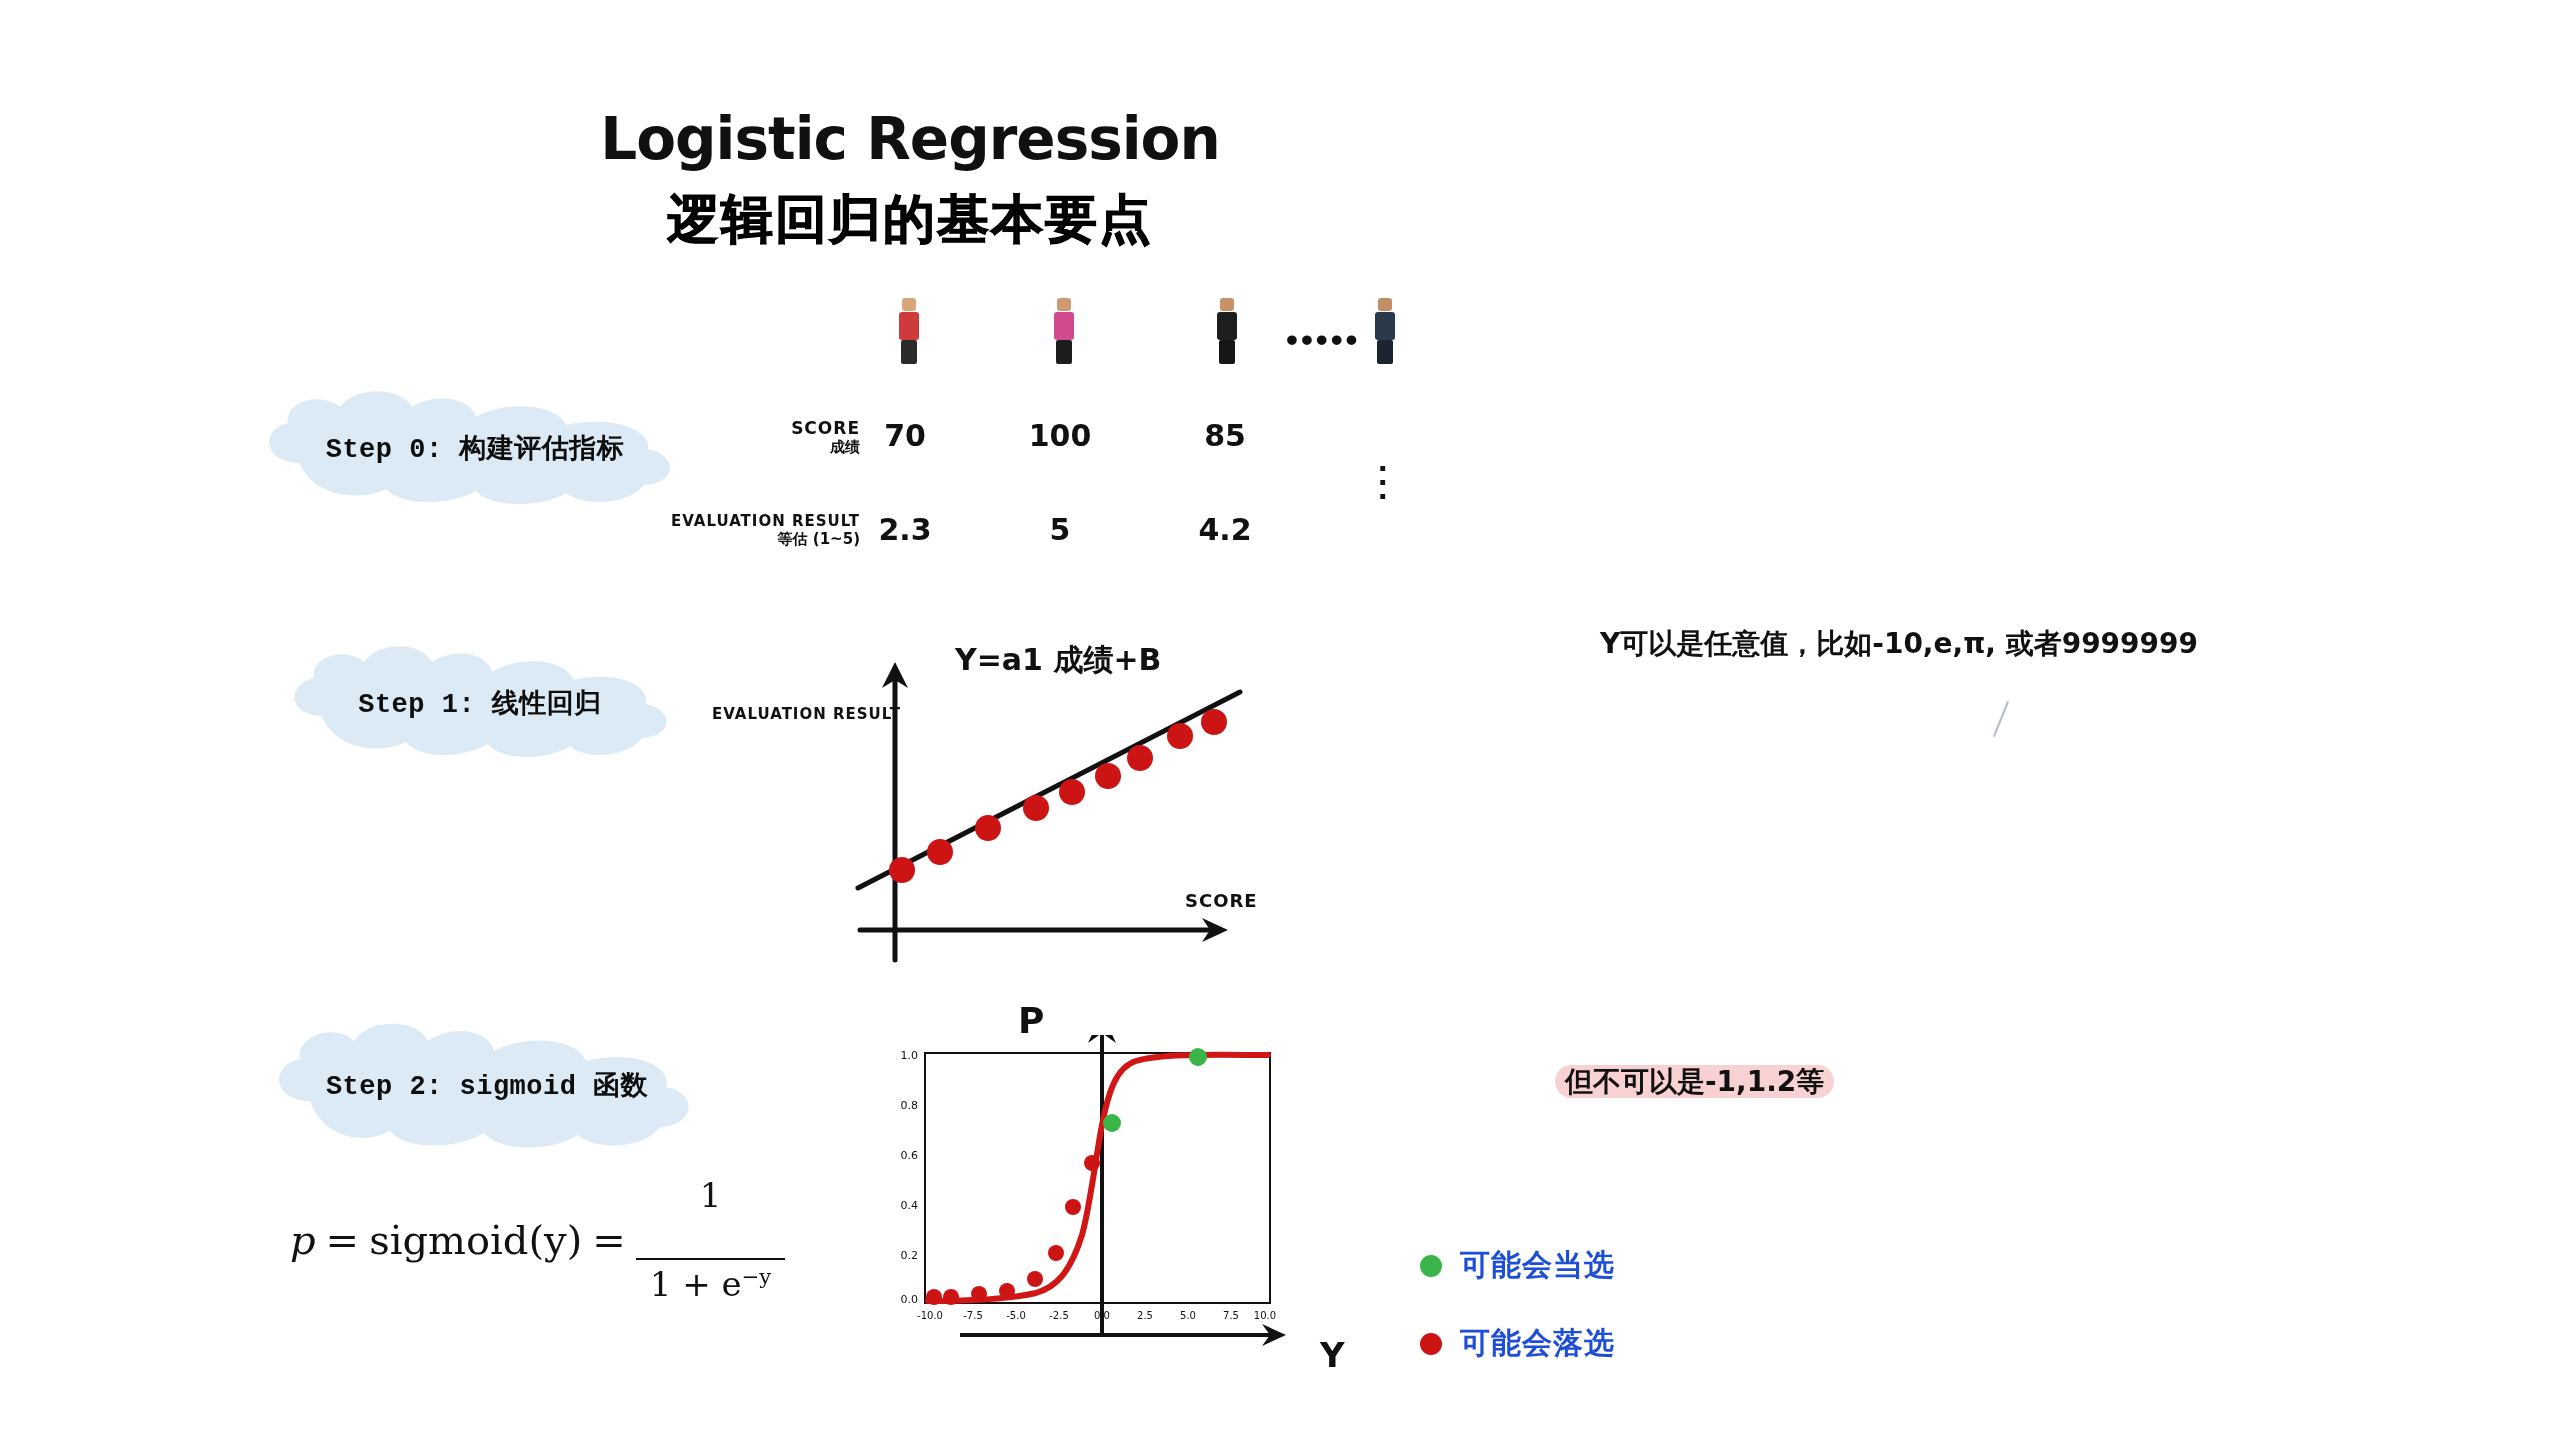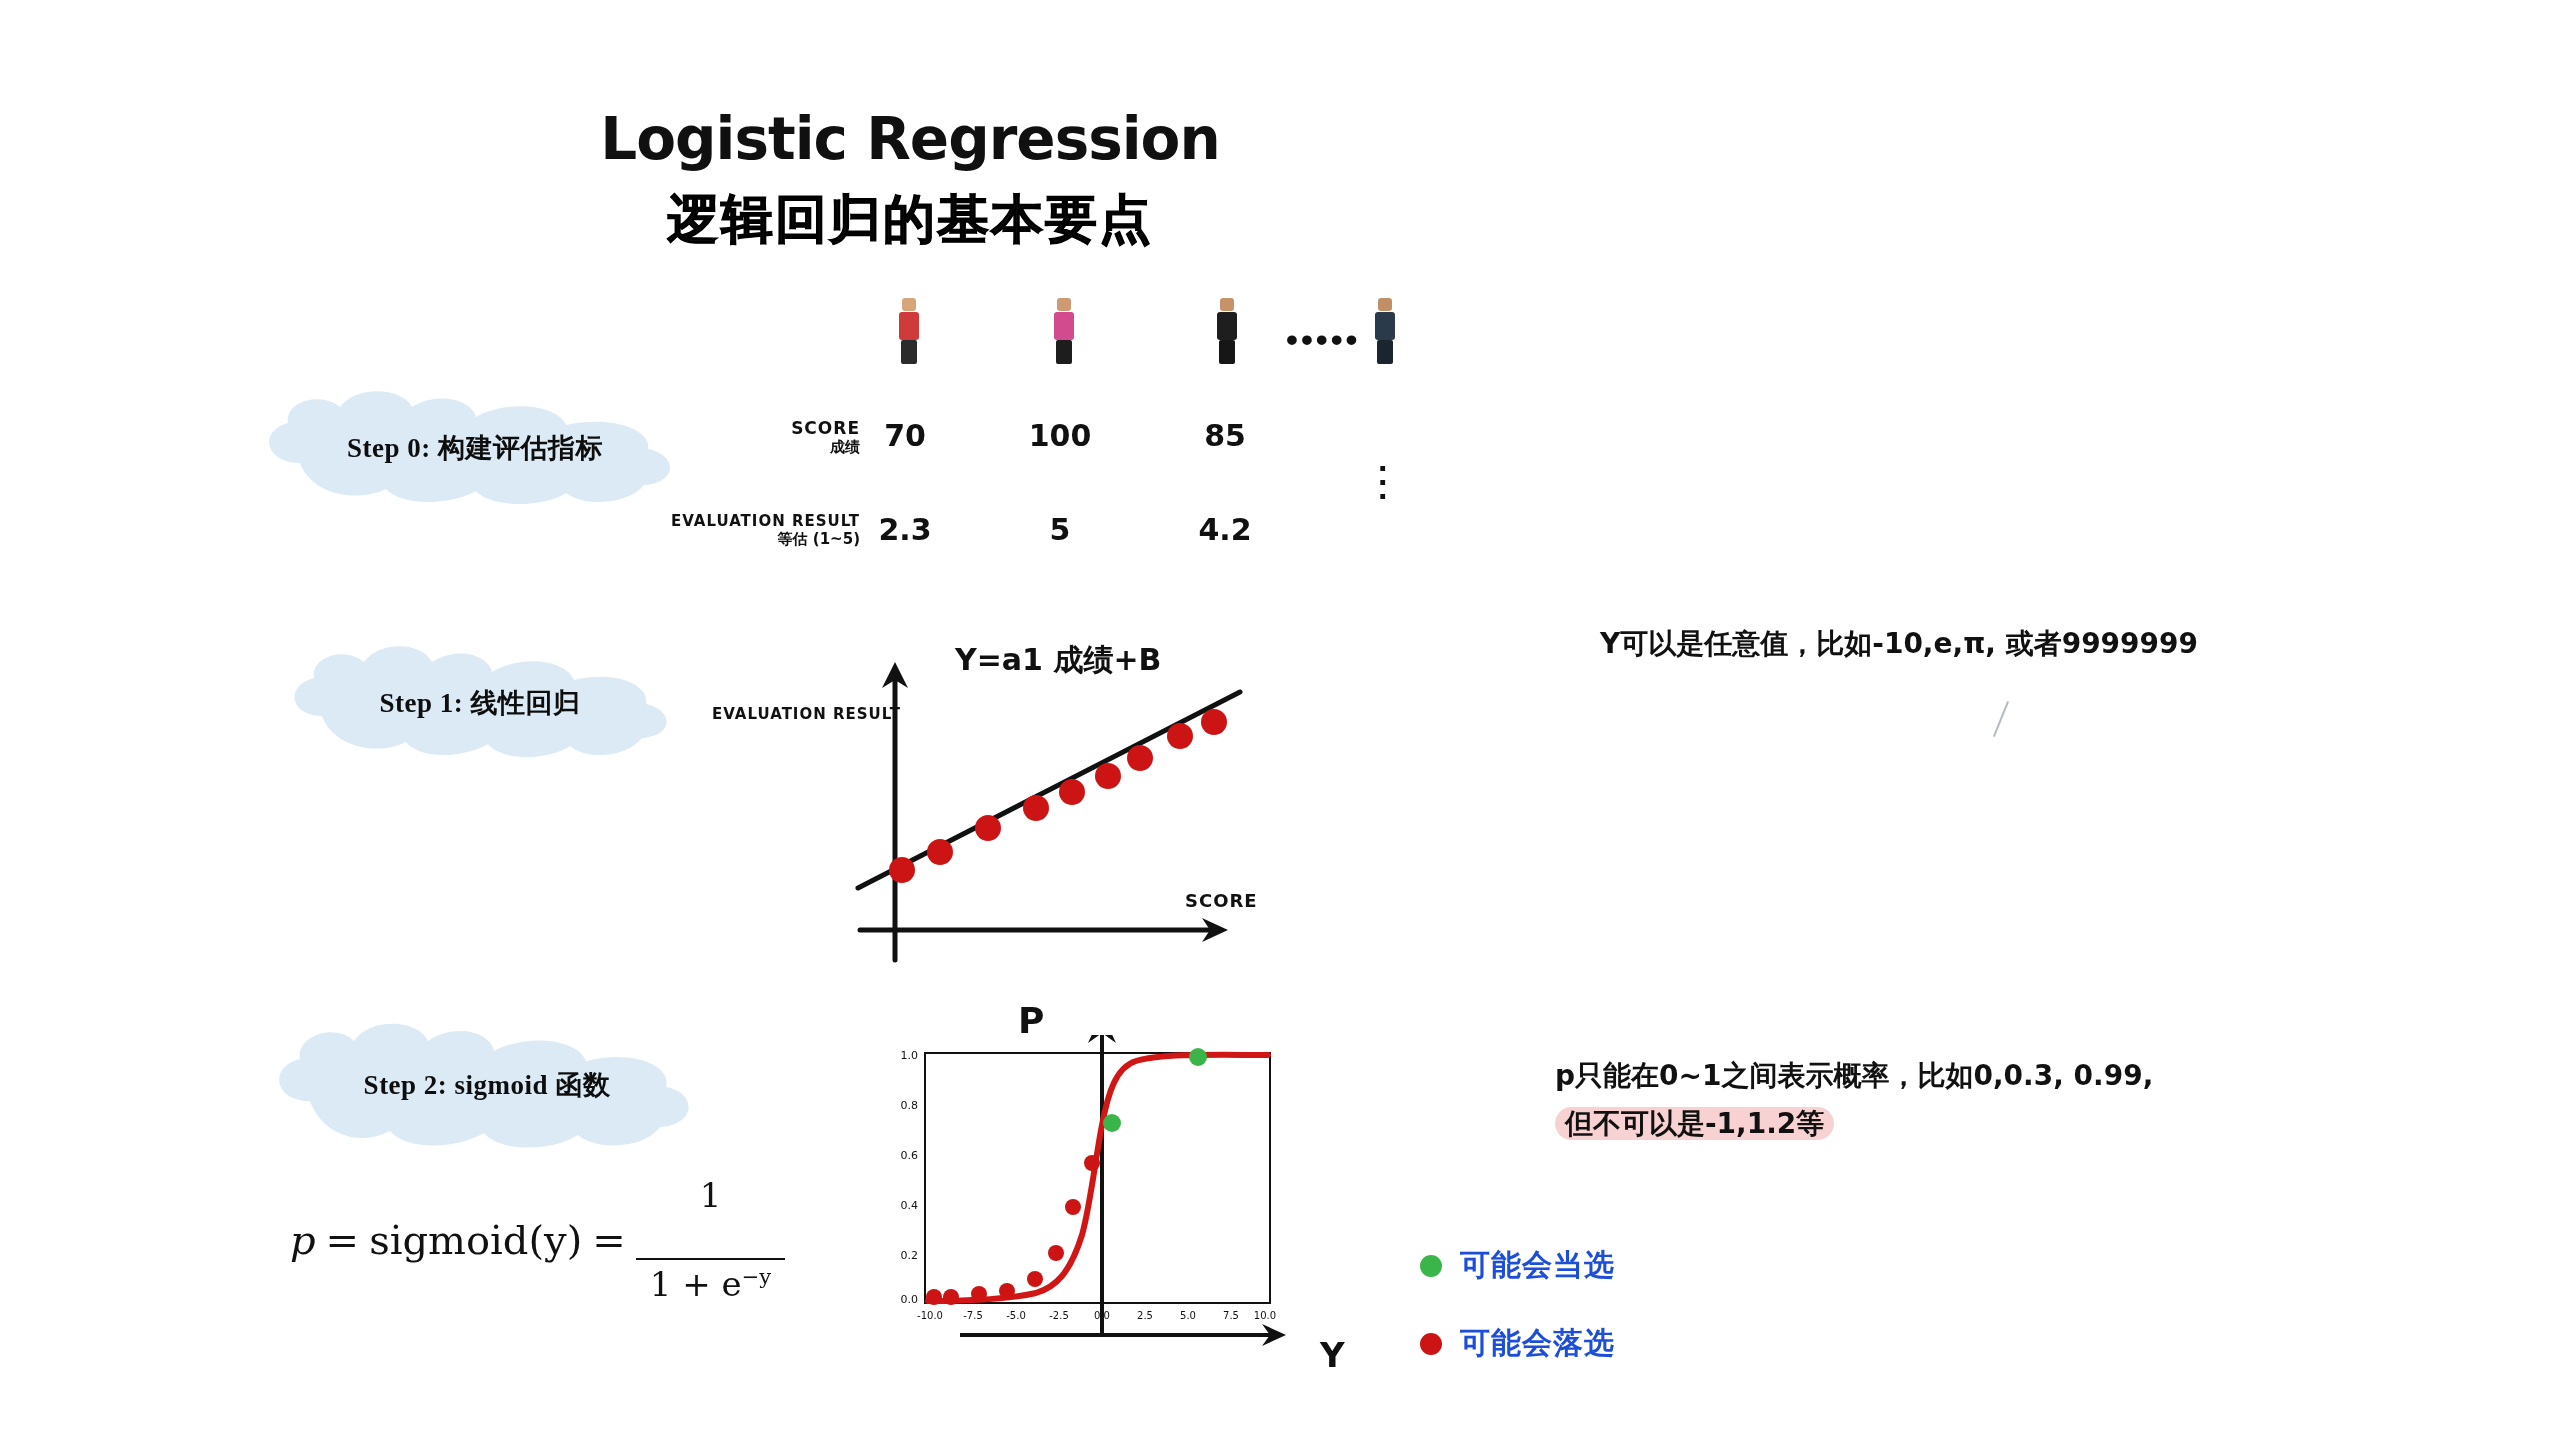--- a/index.html
+++ b/index.html
@@ -54,21 +54,21 @@
     position: absolute;
     left: 0;
     top: 0;
   }
   .cloud .cloud-text {
     position: relative;
     z-index: 2;
     font-size: 27px;
     font-weight: bold;
     color: #0e0e0e;
-    font-family: Liberation Serif, serif;
+    font-family: Liberation Mono, monospace;
     letter-spacing: 0.5px;
     white-space: nowrap;
   }
 
   #cloud-step0 { left: 240px; top: 385px; width: 470px; height: 125px; }
   #cloud-step1 { left: 270px; top: 640px; width: 420px; height: 125px; }
   #cloud-step2 { left: 252px; top: 1015px; width: 470px; height: 140px; }
 
   
   .person {
@@ -437,21 +437,20 @@
   <span class="frac">
     <span class="num">1</span>
     <span class="den">
       <span>1 + e</span><span class="sup">−y</span>
     </span>
   </span>
 </div>
 
 <div class="note" id="note-y">Y可以是任意值，比如-10,e,π, 或者9999999</div>
 <div class="note" id="note-p">
-  <div>p只能在0~1之间表示概率，比如0,0.3, 0.99,</div>
   <div style="margin-top:6px;"><span class="hl">但不可以是-1,1.2等</span></div>
 </div>
 
 <div class="legend-item" id="legend-green">
   <span class="legend-dot" style="background:#39b54a"></span>
   <span class="legend-label">可能会当选</span>
 </div>
 <div class="legend-item" id="legend-red">
   <span class="legend-dot" style="background:#cc1414"></span>
   <span class="legend-label">可能会落选</span>

